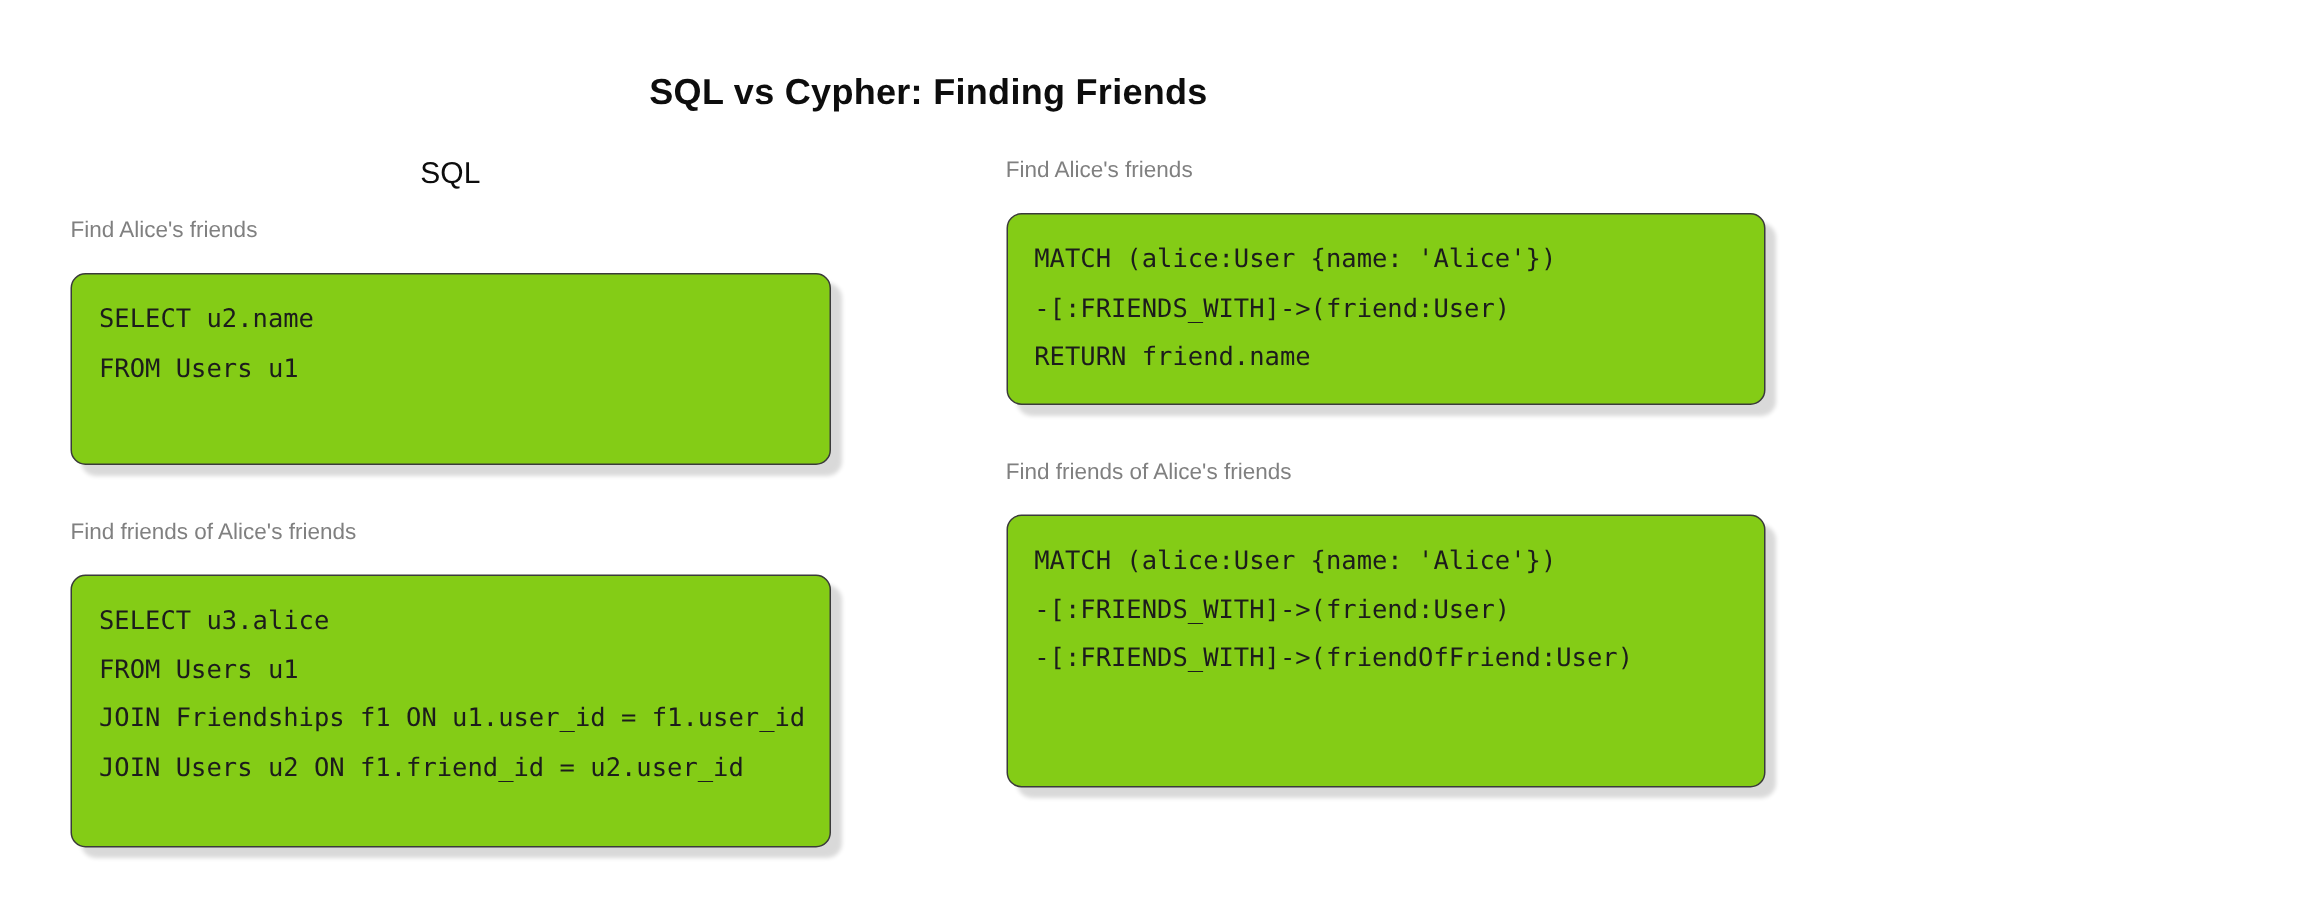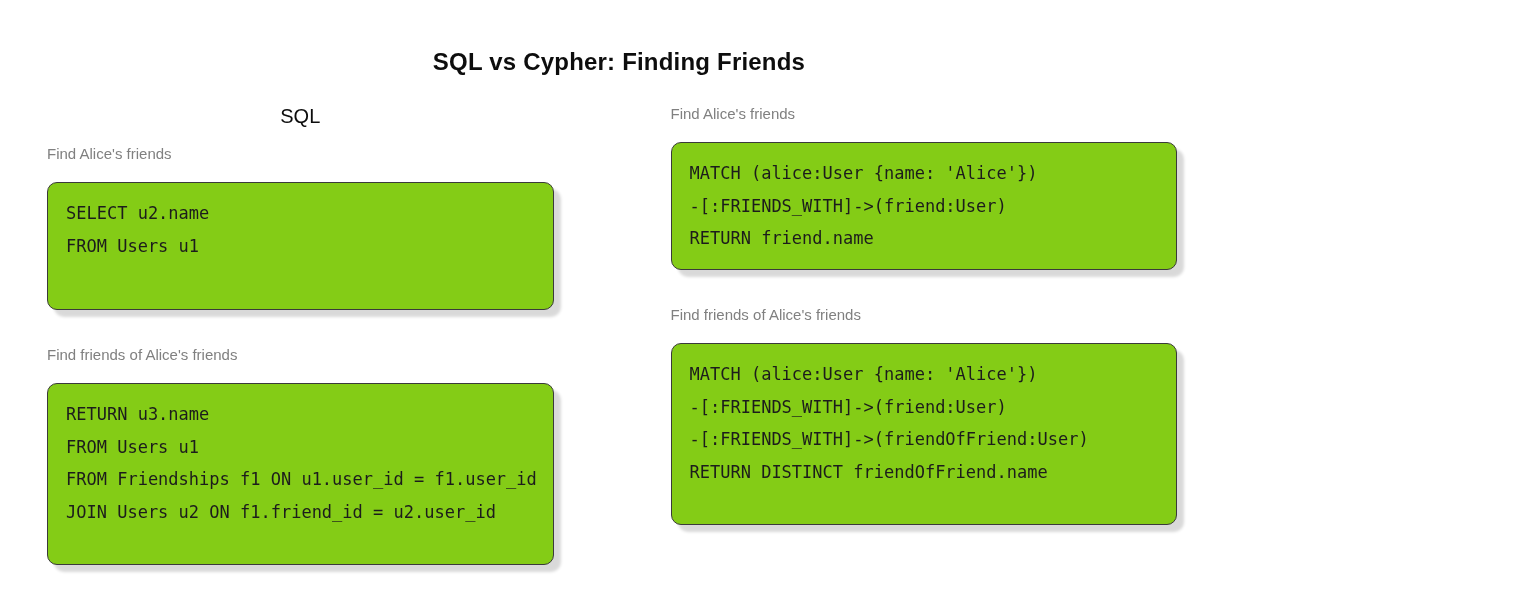--- a/index.html
+++ b/index.html
@@ -75,39 +75,38 @@
       <div class="col-header">SQL</div>
 
       <div class="caption">Find Alice's friends</div>
       <div class="code-box row1">
         <div class="code-line">SELECT u2.name</div>
         <div class="code-line">FROM Users u1</div>
       </div>
 
       <div class="caption caption-2">Find friends of Alice's friends</div>
       <div class="code-box row2">
-        <div class="code-line">RETURN u3.name</div>
+        <div class="code-line">SELECT u3.alice</div>
         <div class="code-line">FROM Users u1</div>
-        <div class="code-line">FROM Friendships f1 ON u1.user_id = f1.user_id</div>
+        <div class="code-line">JOIN Friendships f1 ON u1.user_id = f1.user_id</div>
         <div class="code-line">JOIN Users u2 ON f1.friend_id = u2.user_id</div>
       </div>
     </div>
 
     <div class="column">
 
       <div class="caption">Find Alice's friends</div>
       <div class="code-box row1">
         <div class="code-line">MATCH (alice:User {name: 'Alice'})</div>
         <div class="code-line">-[:FRIENDS_WITH]-&gt;(friend:User)</div>
         <div class="code-line">RETURN friend.name</div>
       </div>
 
       <div class="caption caption-2">Find friends of Alice's friends</div>
       <div class="code-box row2">
         <div class="code-line">MATCH (alice:User {name: 'Alice'})</div>
         <div class="code-line">-[:FRIENDS_WITH]-&gt;(friend:User)</div>
         <div class="code-line">-[:FRIENDS_WITH]-&gt;(friendOfFriend:User)</div>
-        <div class="code-line">RETURN DISTINCT friendOfFriend.name</div>
       </div>
     </div>
 
   </div>
 </div>
 
 </body></html>

